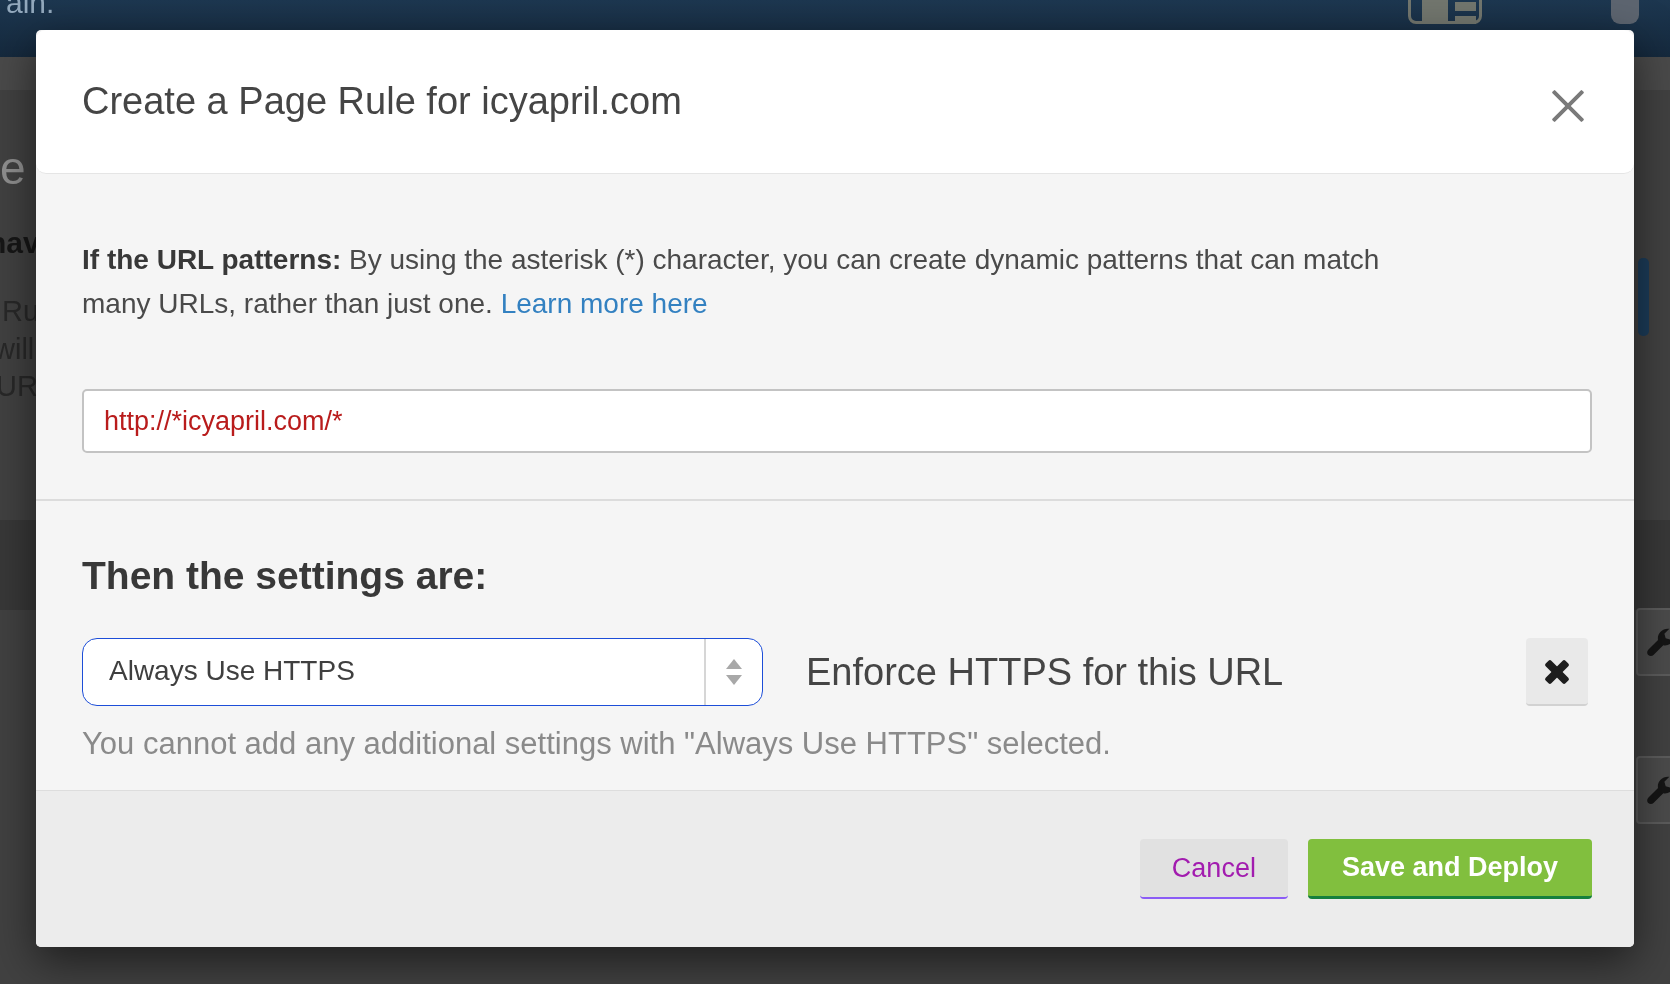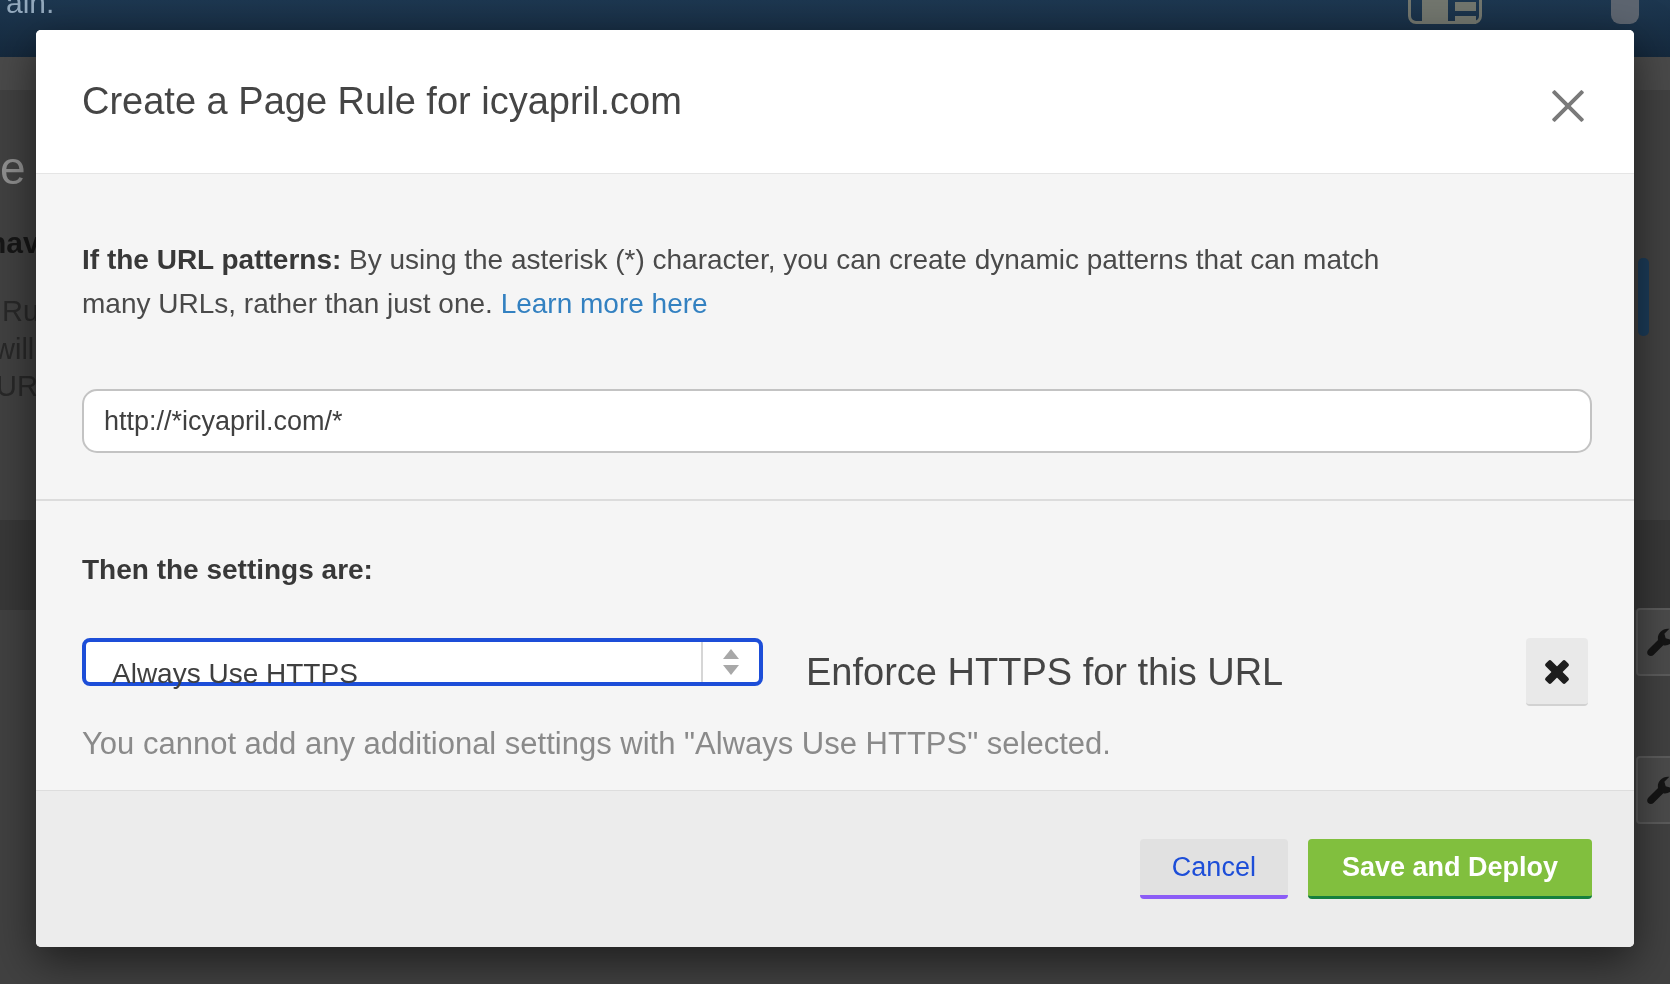--- a/index.html
+++ b/index.html
@@ -46,21 +46,21 @@
 
   
   .modal {
     position: absolute; left: 36px; top: 30px; width: 1598px; height: 917px;
     background: #f5f5f5; border-radius: 5px; overflow: hidden;
     box-shadow: 0 14px 44px rgba(0,0,0,0.55);
   }
   .modal-header {
     position: absolute; left: 0; top: 0; width: 100%; height: 144px;
     background: #ffffff; border-bottom: 1px solid #e5e5e5;
-    display: flex; align-items: center; padding-left: 46px;
+    display: flex; align-items: center; padding-left: 46px; border-radius: 10px;
   }
   .modal-title { font-size: 38px; font-weight: normal; color: #454545; }
   .close-btn {
     position: absolute; right: 48px; top: 58px; width: 36px; height: 36px; cursor: pointer;
   }
   .close-btn::before, .close-btn::after {
     content: ""; position: absolute; left: -3px; top: 16px; width: 42px; height: 4px;
     background: #7a7a7a; border-radius: 1px;
   }
   .close-btn::before { transform: rotate(45deg); }
@@ -70,36 +70,36 @@
 
   .para {
     position: absolute; left: 46px; top: 64px; width: 1480px;
     font-size: 28px; line-height: 44px; color: #4a4a4a;
   }
   .para .bold { font-weight: bold; color: #383838; }
   .para .link { color: #3381c1; cursor: pointer; }
 
   .url-input {
     position: absolute; left: 46px; top: 215px; width: 1510px; height: 64px;
-    background: #ffffff; border: 2px solid #c3c3c3; border-radius: 15px;
-    font-family: "Liberation Sans", sans-serif; font-size: 27px; color: #404040;
+    background: #ffffff; border: 2px solid #c3c3c3; border-radius: 5px;
+    font-family: "Liberation Sans", sans-serif; font-size: 27px; color: #b91c1c;
     padding: 0 20px; outline: none;
   }
 
   .divider1 { position: absolute; left: 0; right: 0; top: 325px; height: 2px; background: #dcdcdc; }
 
   .settings-heading {
     position: absolute; left: 46px; top: 380px;
-    font-size: 28px; font-weight: bold; color: #383838;
+    font-size: 39px; font-weight: bold; color: #383838;
   }
 
   .setting-row { position: absolute; left: 46px; right: 46px; top: 464px; height: 68px; }
   .setting-select {
-    position: absolute; left: 0; top: 0; width: 681px; height: 48px;
-    background: #ffffff; border: 4px solid #1d4ed8; border-radius: 8px; cursor: pointer;
+    position: absolute; left: 0; top: 0; width: 681px; height: 68px;
+    background: #ffffff; border: 1px solid #1d4ed8; border-radius: 15px; cursor: pointer;
   }
   .setting-select .value {
     position: absolute; left: 26px; top: 0; line-height: 64px;
     font-size: 28px; color: #3f3f3f; white-space: nowrap;
   }
   .stepper {
     position: absolute; right: 0; top: 0; bottom: 0; width: 58px;
     border-left: 2px solid #d6d6d6;
     display: flex; flex-direction: column; align-items: center; justify-content: center; gap: 6px;
   }
@@ -128,21 +128,21 @@
   .modal-footer {
     position: absolute; left: 0; right: 0; bottom: 0; height: 157px;
     background: #ececec; border-top: 1px solid #dddddd;
     display: flex; justify-content: flex-end; align-items: flex-start;
     padding: 48px 42px 0 0; gap: 20px;
   }
   .btn {
     height: 60px; border: none; border-radius: 4px; cursor: pointer;
     font-family: "Liberation Sans", sans-serif; font-size: 27px;
   }
-  .btn-gray  { background: #e1e1e1; color: #1d4ed8; padding: 0 32px; border-bottom: 4px solid #8b5cf6; }
+  .btn-gray  { background: #e1e1e1; color: #a21caf; padding: 0 32px; border-bottom: 2px solid #8b5cf6; }
   .btn-green { background: #81bf3e; color: #ffffff; font-weight: bold; padding: 0 34px; border-bottom: 3px solid #15803d; }
 </style>
 </head>
 <body>
 
 <div class="screen">
 
   <div class="bg-lightband"></div>
   <div class="bg-darkband"></div>
 

